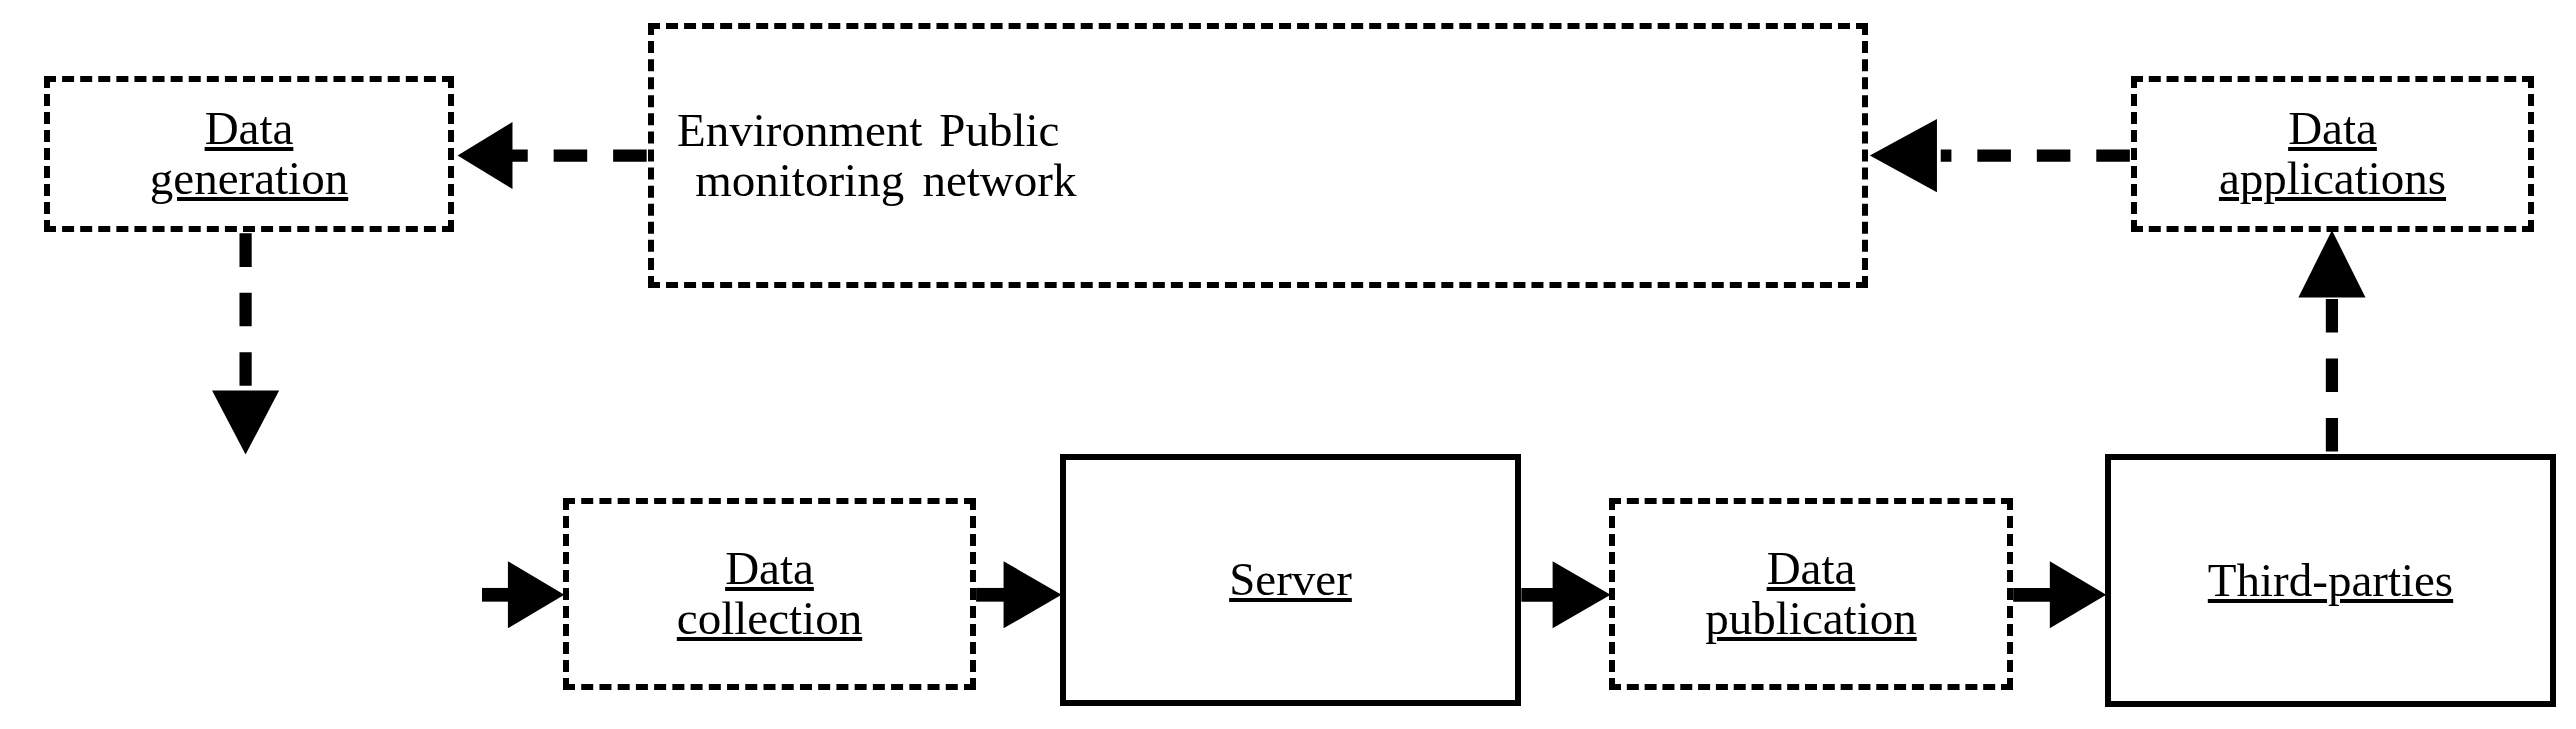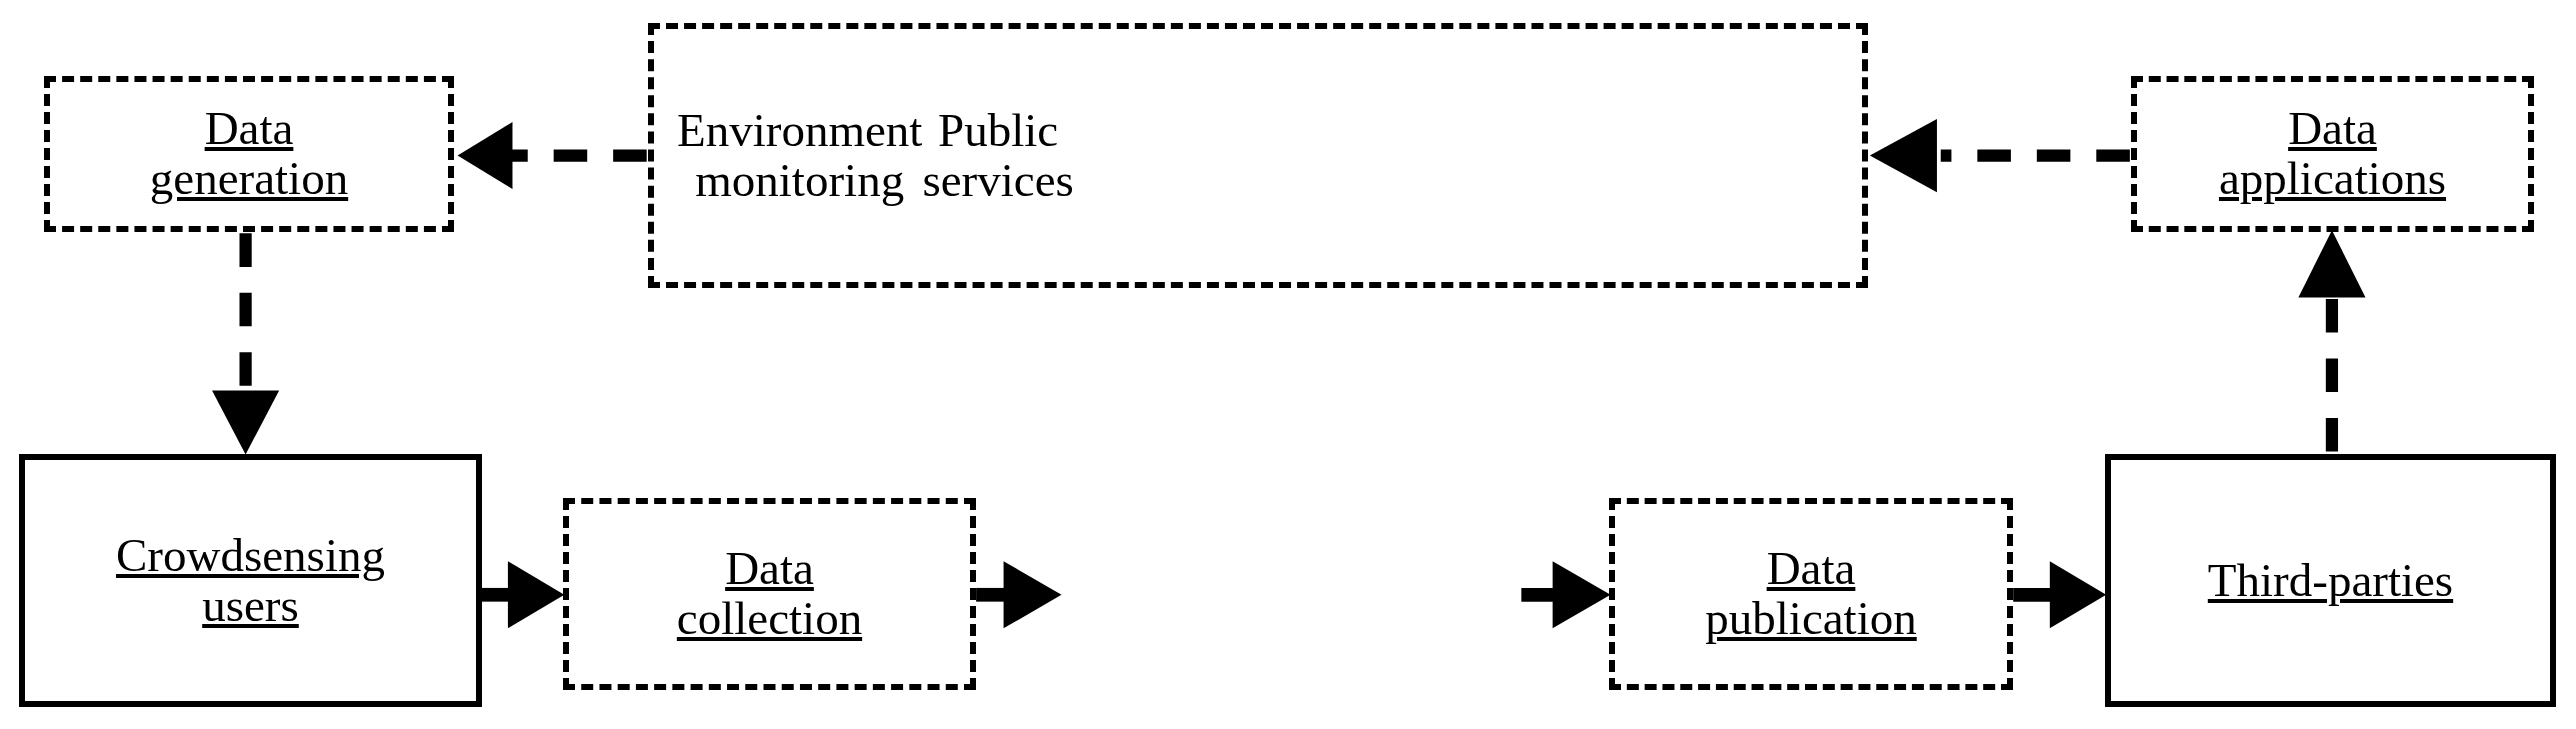--- a/index.html
+++ b/index.html
@@ -80,38 +80,37 @@
 
   <div class="node dashed" style="left:44px; top:76px; width:410px; height:156px;">
     <span class="label">Data
 generation</span>
   </div>
 
   <div class="group-box" style="left:648px; top:23px; width:1220px; height:265px;">
     <span class="label">Environment
 monitoring</span>
     <span class="label">Public
-services</span>
+network</span>
   </div>
 
   <div class="node dashed" style="left:2131px; top:76px; width:403px; height:156px;">
     <span class="label">Data
 applications</span>
   </div>
 
-  <div class="node solid" style="left:19px; top:454px; width:463px; height:253px;">
-    <span class="label">Crowdsensing
-users</span>
-  </div>
 
   <div class="node dashed" style="left:563px; top:498px; width:413px; height:192px;">
     <span class="label">Data
 collection</span>
   </div>
 
+  <div class="node solid" style="left:1060px; top:454px; width:461px; height:252px;">
+    <span class="label">Server</span>
+  </div>
 
   <div class="node dashed" style="left:1609px; top:498px; width:404px; height:192px;">
     <span class="label">Data
 publication</span>
   </div>
 
   <div class="node solid" style="left:2105px; top:454px; width:451px; height:253px;">
     <span class="label">Third-parties</span>
   </div>
 

